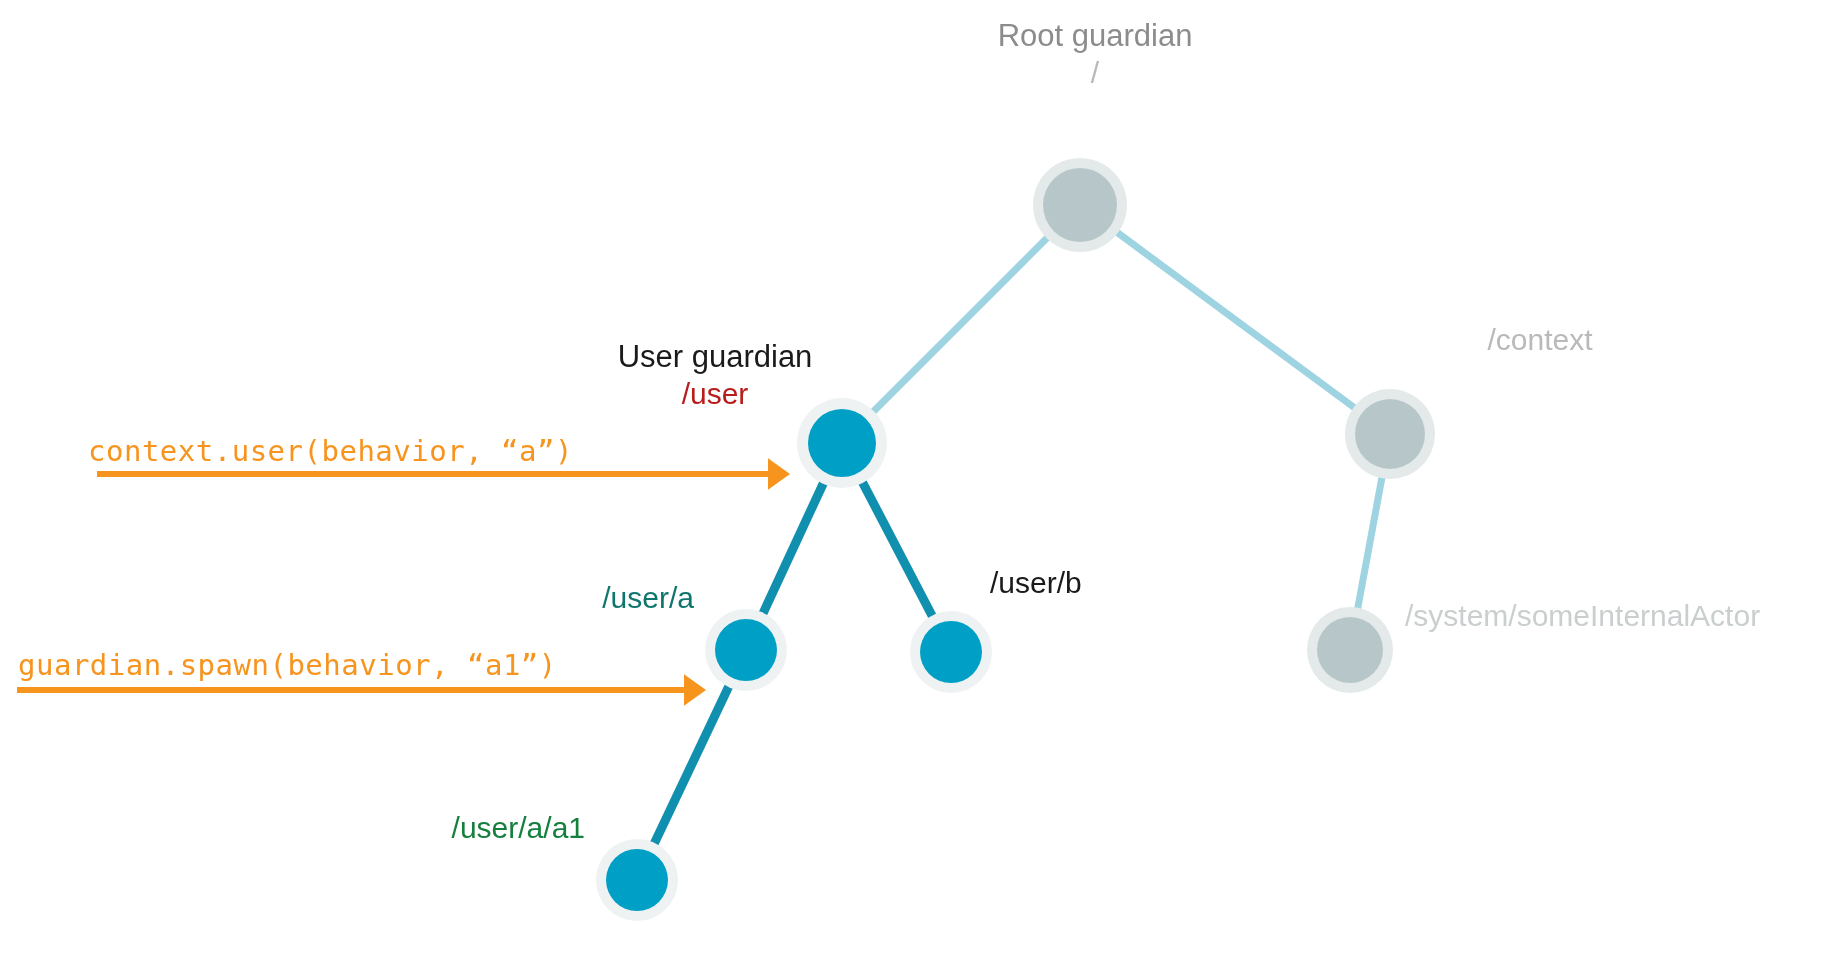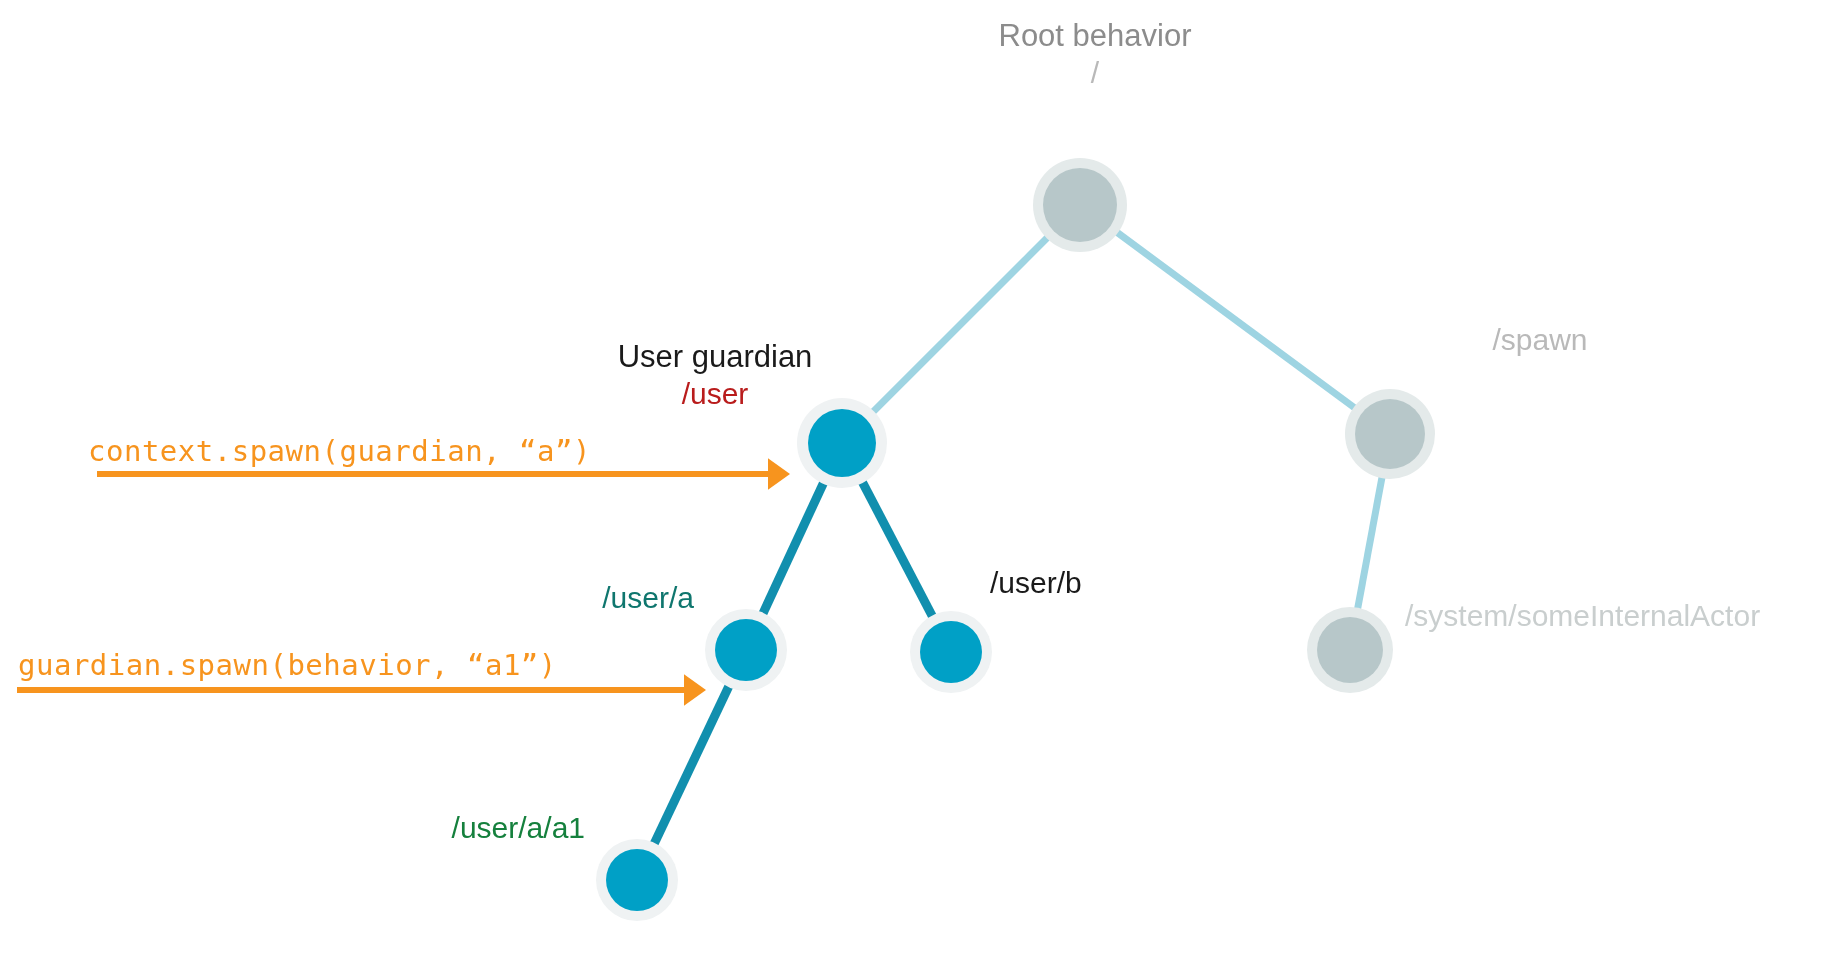--- a/index.html
+++ b/index.html
@@ -110,40 +110,40 @@
         <div class="ring" style="background: rgb(239, 242, 243);"></div>
         <div class="core" style="width: 62px; height: 62px; left: 10px; top: 10px; background: rgb(0, 160, 198);"></div>
       </div>
       <div class="node" style="left: 1307px; top: 607px; width: 86px; height: 86px;">
         <div class="ring" style="background: rgb(228, 234, 234);"></div>
         <div class="core" style="width: 66px; height: 66px; left: 10px; top: 10px; background: rgb(183, 199, 201);"></div>
       </div>
     </div>
   <div id="label-layer">
       <div class="label centered" style="left: 1095px; top: 18px;">
-        <span class="title-line" style="font-size: 31px; color: rgb(140, 140, 140);">Root behavior</span>
+        <span class="title-line" style="font-size: 31px; color: rgb(140, 140, 140);">Root guardian</span>
         <span class="title-line" style="font-size: 30px; color: rgb(185, 185, 185);">/</span>
       </div>
       <div class="label centered" style="left: 715px; top: 339px;">
         <span class="title-line" style="font-size: 31px; color: rgb(26, 26, 26);">User guardian</span>
         <span class="title-line" style="font-size: 30px; color: #b91c1c;">/user</span>
       </div>
       <div class="label centered" style="left: 1540px; top: 322px;">
-        <span class="title-line" style="font-size: 30px; color: rgb(185, 185, 185);">/spawn</span>
+        <span class="title-line" style="font-size: 30px; color: rgb(185, 185, 185);">/context</span>
       </div>
       <div class="label right-aligned" style="left: 694px; top: 580px;">
         <span class="title-line" style="font-size: 30px; color: #0f766e;">/user/a</span>
       </div>
       <div class="label" style="left: 990px; top: 565px;">
         <span class="title-line" style="font-size: 30px; color: rgb(26, 26, 26);">/user/b</span>
       </div>
       <div class="label right-aligned" style="left: 585px; top: 810px;">
         <span class="title-line" style="font-size: 30px; color: #15803d;">/user/a/a1</span>
       </div>
       <div class="label" style="left: 1405px; top: 578px; margin-top: 20px;">
         <span class="title-line" style="font-size: 30px; color: rgb(201, 206, 206);">/system/someInternalActor</span>
       </div>
     </div>
   <div id="annotation-layer">
-      <div class="code-label" style="left: 88px; top: 434px; font-size: 29px; color: rgb(247, 148, 30);">context.spawn(guardian, “a”)</div>
+      <div class="code-label" style="left: 88px; top: 434px; font-size: 29px; color: rgb(247, 148, 30);">context.user(behavior, “a”)</div>
       <div class="code-label" style="left: 18px; top: 648px; font-size: 29px; color: rgb(247, 148, 30);">guardian.spawn(behavior, “a1”)</div>
     </div>
 </div>
 
 </body></html>

